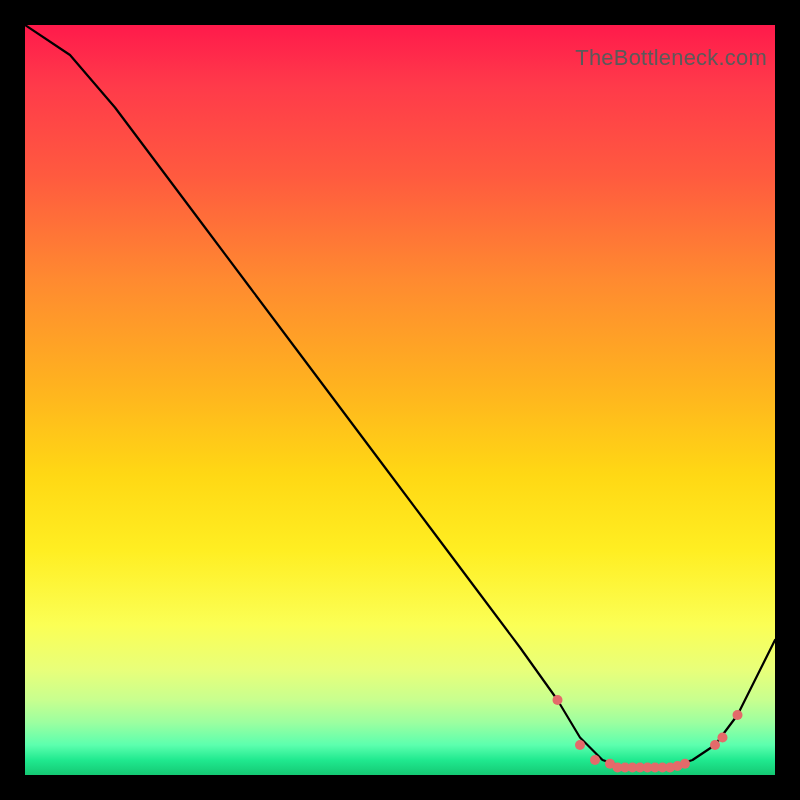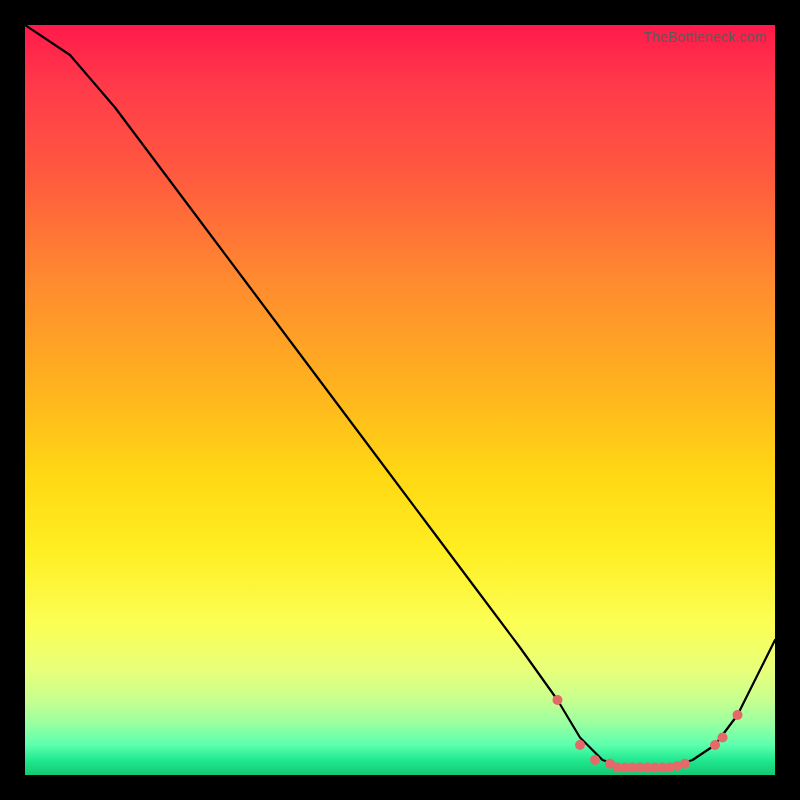--- a/index.html
+++ b/index.html
@@ -35,24 +35,24 @@
       #e8ff7a 86%,
       #c8ff8f 90%,
       #9cffa0 93%,
       #5cffae 96%,
       #20e98f 98%,
       #14c873 100%
     );
   }
   .watermark {
     position: absolute;
-    top: 4px;
+    top: 20px;
     right: 8px;
     color: #5a5a5a;
-    font-size: 14px;
+    font-size: 22px;
     font-weight: 500;
     letter-spacing: 0.2px;
     user-select: none;
     margin-left: 40px;
   }
   svg.plot {
     position: absolute;
     inset: 0;
     width: 750px;
     height: 750px;

